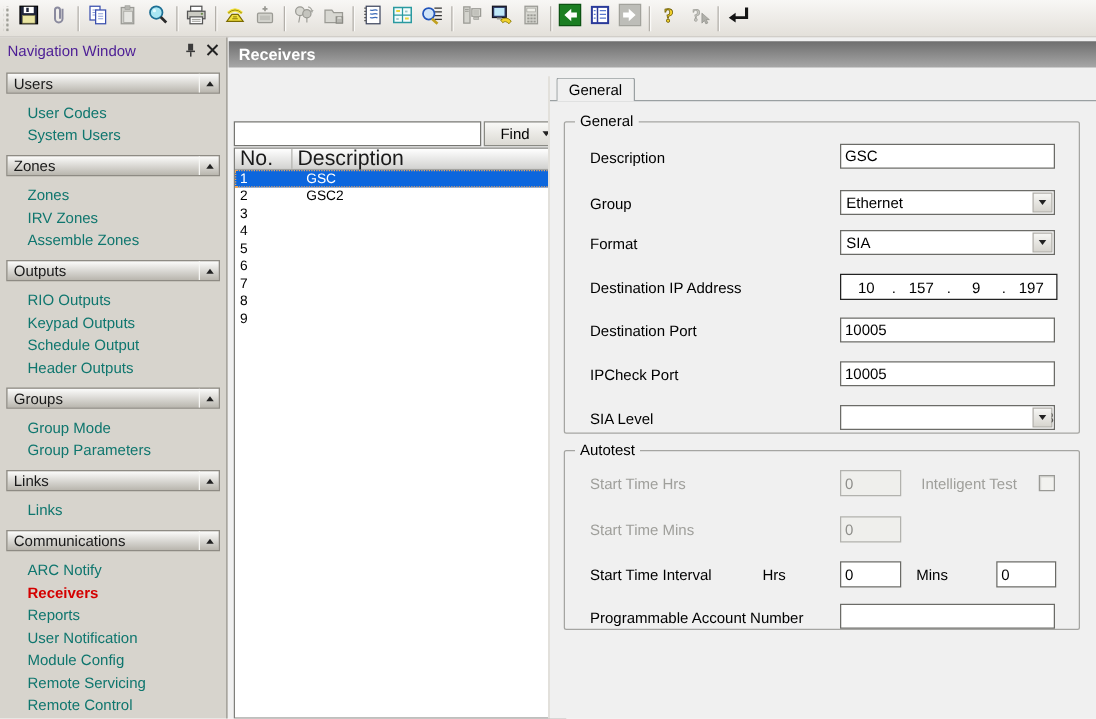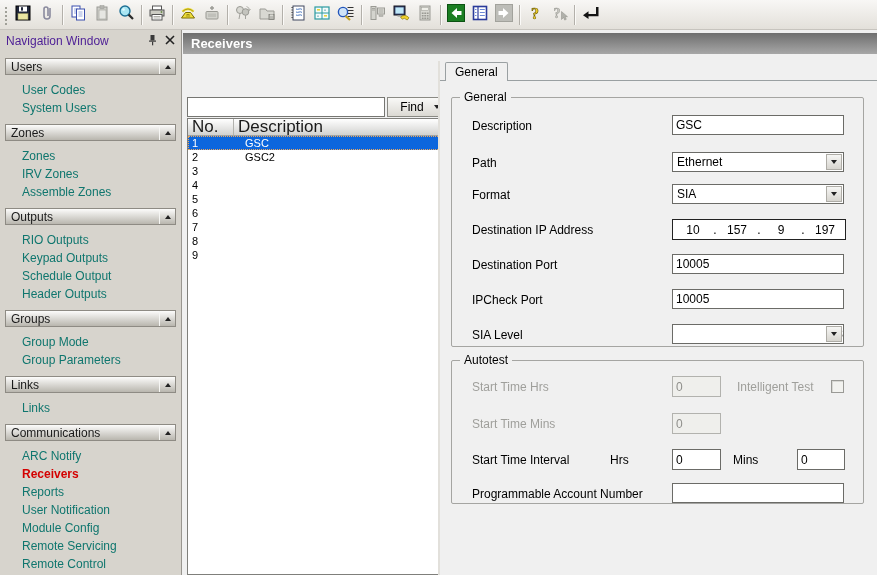--- a/index.html
+++ b/index.html
@@ -461,21 +461,21 @@
 
         <div class="groupbox gb-general">
           <span class="gb-title">General</span>
 
           <div class="frow" style="top:17px;">
             <span class="flabel">Description</span>
             <span class="fctrl"><input class="text" value="GSC" style=""></span>
           </div>
 
           <div class="frow" style="top:54px;">
-            <span class="flabel">Path</span>
+            <span class="flabel">Group</span>
             <span class="fctrl">
               <span class="combo" style="display:block;">
                 <span>Ethernet</span>
                 <span class="combo-btn">
                     <span class="arr-down"></span>
                   </span>
               </span>
             </span>
           </div>
 

